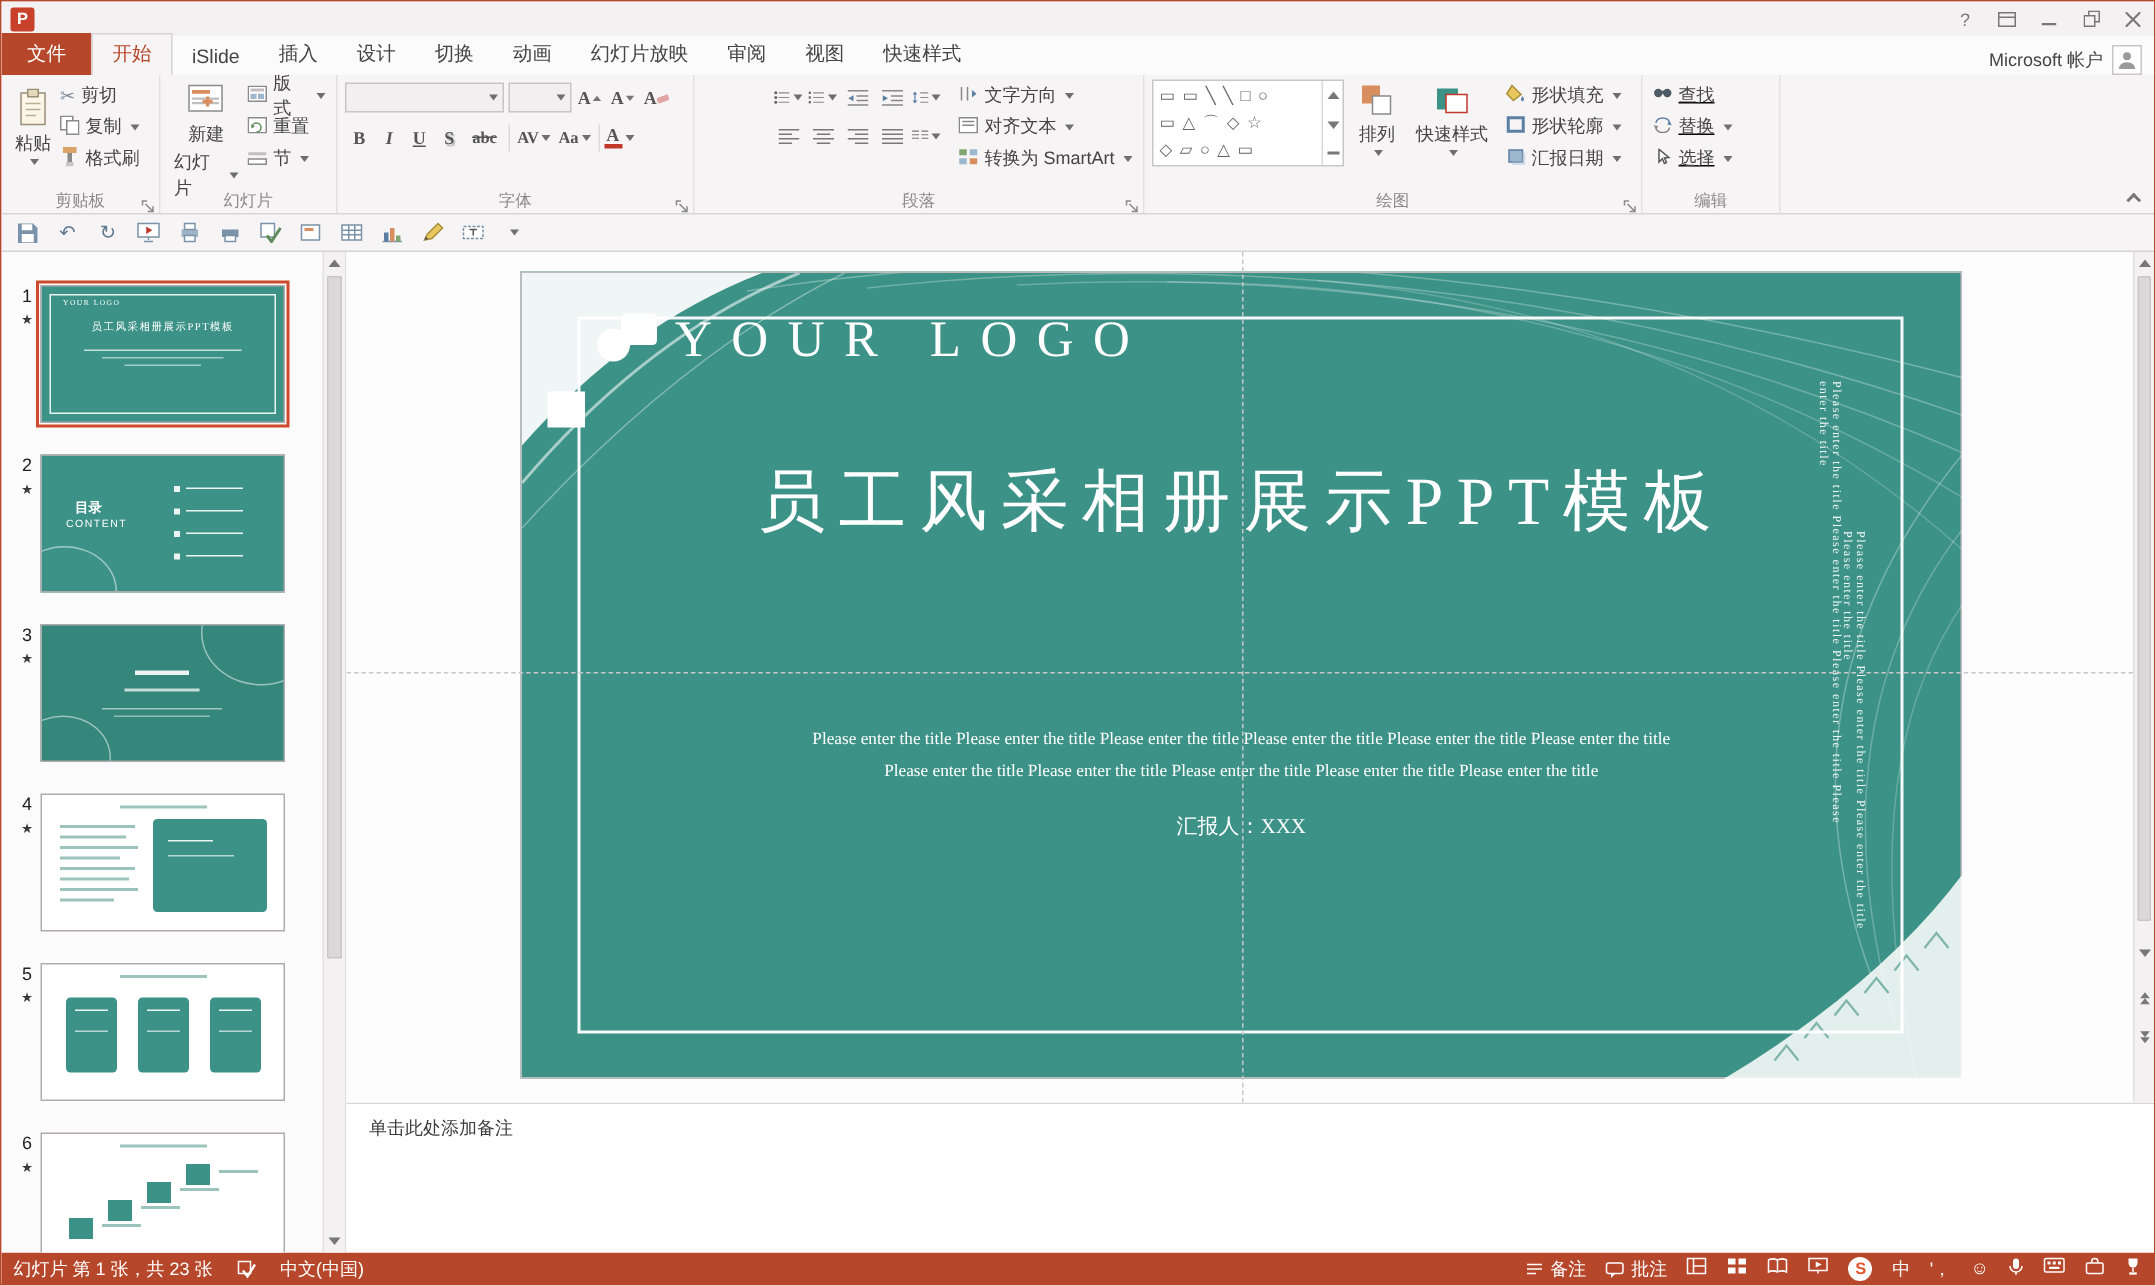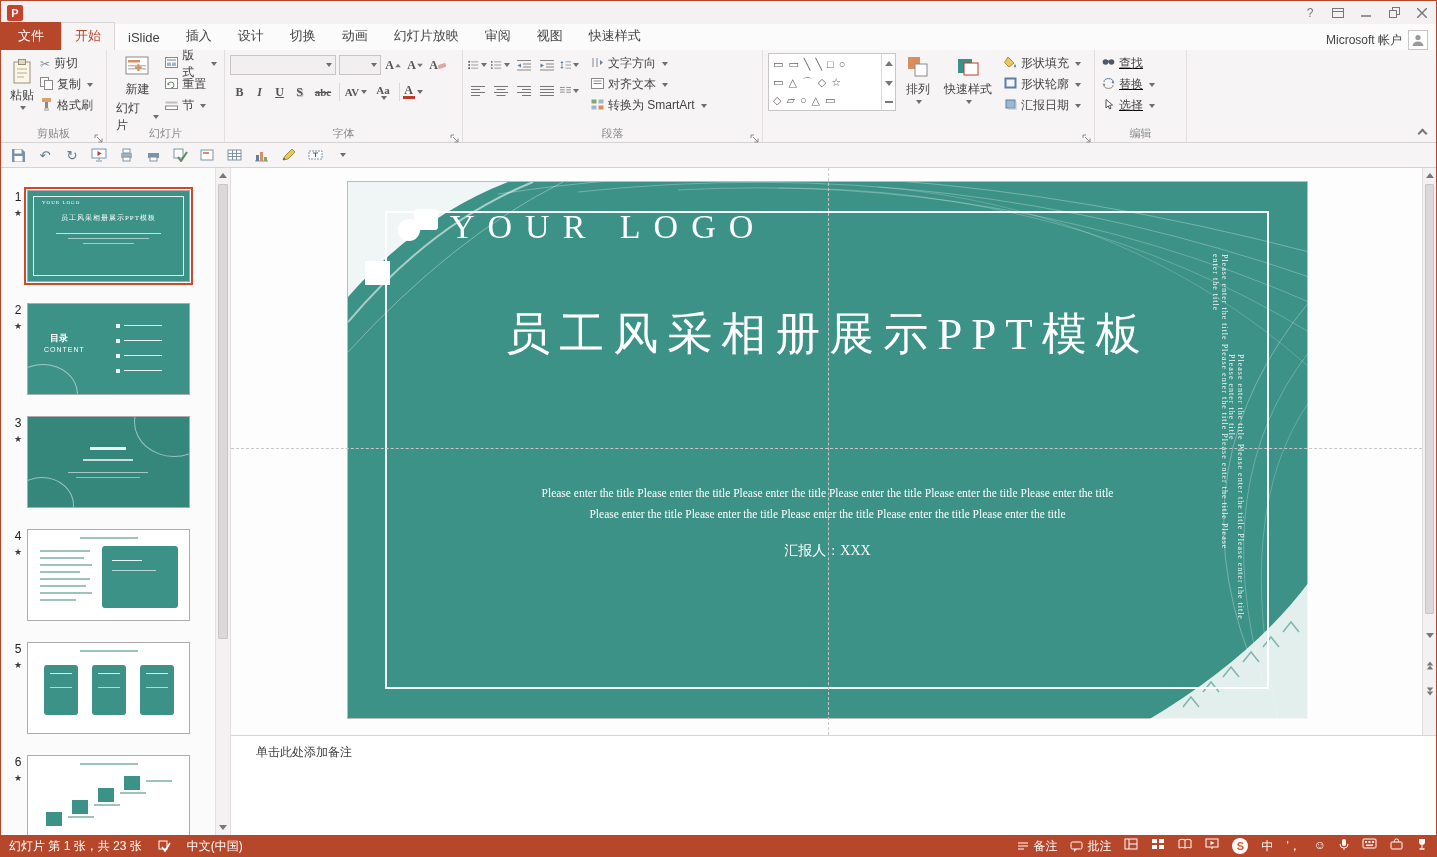--- a/index.html
+++ b/index.html
@@ -53,21 +53,21 @@
   .tstar { font-size:9px; color:#3b3b3b; display:block; margin-top:4px; }
   .thumb { width:163px; height:92px; background:#3C9286; border:1px solid #AFABAC; position:relative; overflow:hidden; }
   .thumb.white { background:#fff; }
   .thumb.selected { outline:2px solid #CE4A2D; outline-offset:1px; }
   .scrollcol { position:absolute; top:0; right:0; width:15px; height:100%; background:#F3F1F1; border-left:1px solid #E3DFE0; }
   .sb-btn { height:15px; display:flex; align-items:center; justify-content:center; }
   .sb-thumb { position:absolute; left:2px; right:2px; background:#DCD8D9; border:1px solid #C9C5C6; border-radius:1px; }
 
   .workarea { flex:1; display:flex; flex-direction:column; position:relative; }
   .canvas { height:567px; position:relative; background:#FDFDFD; overflow:hidden; }
-  .notespane { flex:1; border-top:1px solid #D9D5D6; background:#fff; padding:8px 25px; font-size:12px; color:#3d3d3d; }
+  .notespane { flex:1; border-top:1px solid #D9D5D6; background:#fff; padding:8px 15px; font-size:12px; color:#3d3d3d; }
 
   .guide-v { position:absolute; top:0; bottom:0; left:597px; width:0; border-left:1px dashed #C8C8C8; z-index:3; }
   .guide-h { position:absolute; left:0; right:14px; top:280px; height:0; border-top:1px dashed #C8C8C8; z-index:3; }
 
   
   .slide { position:absolute; left:116px; top:13px; width:961px; height:538px; background:#3C9286; border:1px solid #BFBBBC; z-index:2; }
   .slide-frame { position:absolute; left:37px; top:29px; right:38px; bottom:29px; border:2px solid rgba(255,255,255,0.95); }
   .logo-row { position:absolute; left:50px; top:26px; display:flex; align-items:center; color:#fff; }
   .logo-mark { position:relative; width:44px; height:36px; }
   .logo-circle { position:absolute; left:0; top:10px; width:22px; height:22px; border-radius:50%; background:#fff; }
@@ -281,42 +281,42 @@
             <b style="text-shadow:1px 1px 1px #aaa;">S</b>
           </div>
         <div class="fmt" style="width:26px;">
             <b style="text-decoration:line-through;font-size:11px;">abc</b>
           </div>
         <div class="sep-v"></div>
         <div class="fmt" style="width:26px;">
             <b style="font-size:11px;">AV</b>
             <span class="dd"></span>
           </div>
-        <div class="fmt" style="width:26px;flex-direction:column;">
+        <div class="fmt" style="width:26px;">
             <b style="font-size:11px;">Aa</b>
             <span class="dd"></span>
           </div>
         <div class="sep-v"></div>
         <div class="fmt">
           <span style="display:inline-block;text-align:center;">
             <b style="display:block;line-height:10px;">A</b>
             <span style="display:block;width:12px;height:3px;background:#C0392B;margin:1px auto 0;"></span>
           </span>
             <span class="dd"></span>
         </div>
       </div>
       <div class="glabel">字体</div>
       <div class="launcher"><svg width="10" height="10" viewBox="0 0 10 10">
             <path d="M1 4 V1 H4" fill="none" stroke="#8a8a8a"></path>
             <path d="M3 3 L8 8 M8 4.5 V8 H4.5" fill="none" stroke="#8a8a8a"></path>
           </svg></div>
     </div>
 
     <div class="rgroup" style="width:300px;">
-      <div style="display:flex;">
+      <div style="display:flex;justify-content:flex-end;">
         <div>
           <div style="display:flex;align-items:center;gap:4px;height:24px;">
             <span class="fmt">
                 <svg width="14" height="12" viewBox="0 0 14 12">
                   <circle cx="1.5" cy="2" r="1.3" fill="#666"></circle>
                   <circle cx="1.5" cy="6" r="1.3" fill="#666"></circle>
                   <circle cx="1.5" cy="10" r="1.3" fill="#666"></circle>
                   <line x1="4" y1="2" x2="13" y2="2" stroke="#888"></line>
                   <line x1="4" y1="6" x2="13" y2="6" stroke="#888"></line>
                   <line x1="4" y1="10" x2="13" y2="10" stroke="#888"></line>
@@ -497,20 +497,21 @@
           <div class="minirow">
             <span><svg width="13" height="12" viewBox="0 0 13 12">
                   <rect x="2" y="2" width="9" height="8" fill="#9DB8CE" stroke="#5D7FA3"></rect>
                   <rect x="4" y="4" width="9" height="8" fill="rgba(157,184,206,0.4)"></rect>
                 </svg></span>
             <span>汇报日期</span>
               <span class="dd"></span>
           </div>
         </div>
       </div>
+      <div class="glabel">绘图</div>
       <div class="launcher"><svg width="10" height="10" viewBox="0 0 10 10">
             <path d="M1 4 V1 H4" fill="none" stroke="#8a8a8a"></path>
             <path d="M3 3 L8 8 M8 4.5 V8 H4.5" fill="none" stroke="#8a8a8a"></path>
           </svg></div>
     </div>
 
     <div class="rgroup" style="width:92px;text-decoration:underline;">
       <div class="minirow">
         <span><svg width="13" height="11" viewBox="0 0 13 11">
               <circle cx="3.5" cy="5" r="2.8" fill="#4E5B66"></circle>

